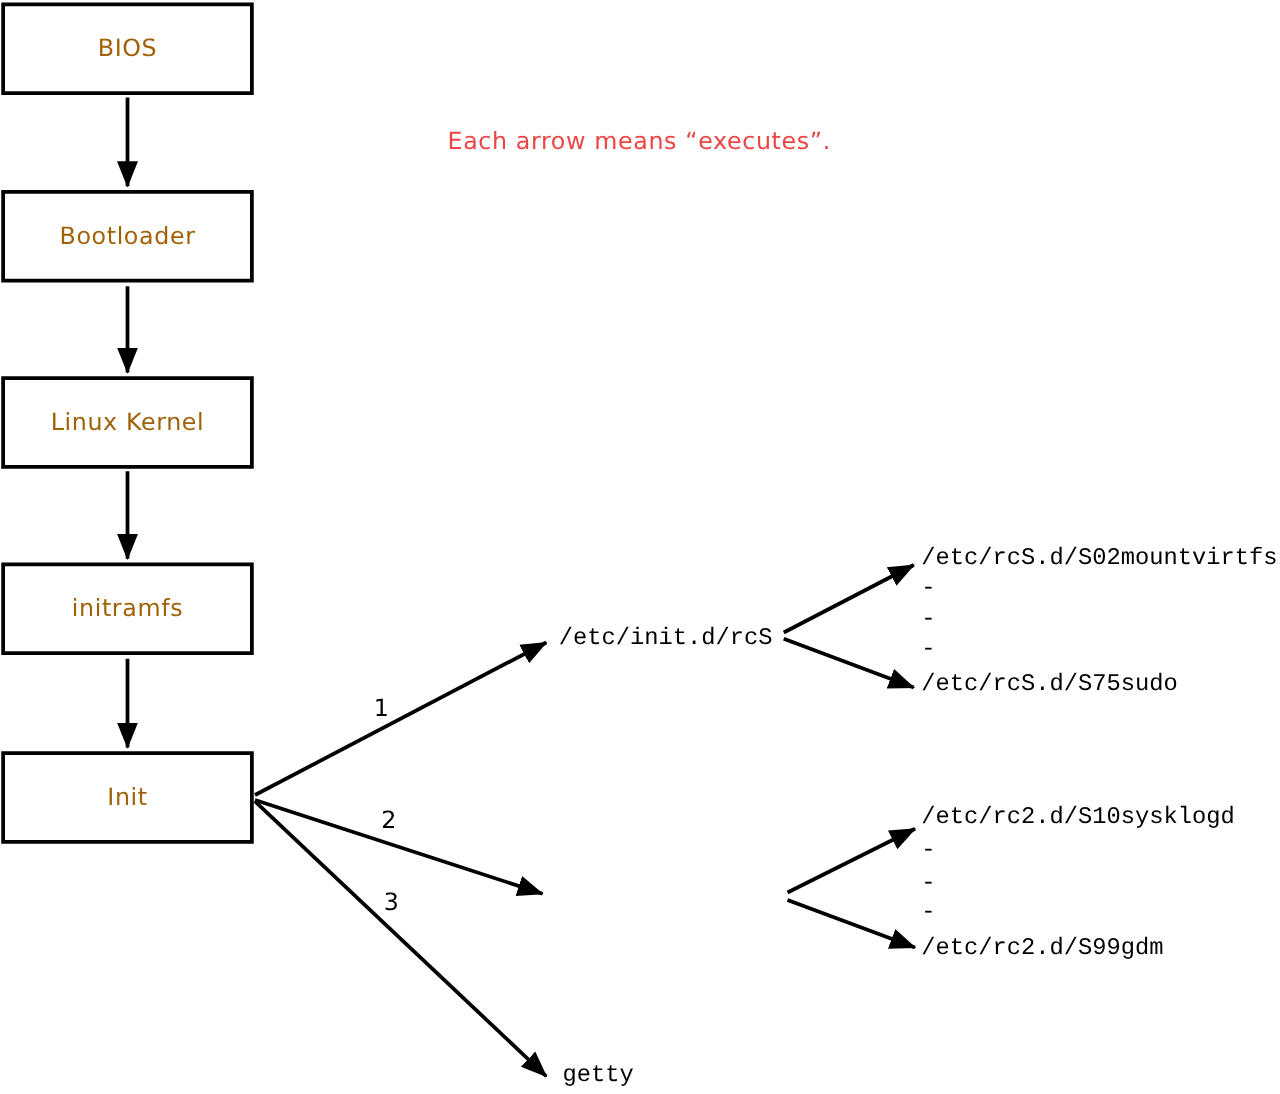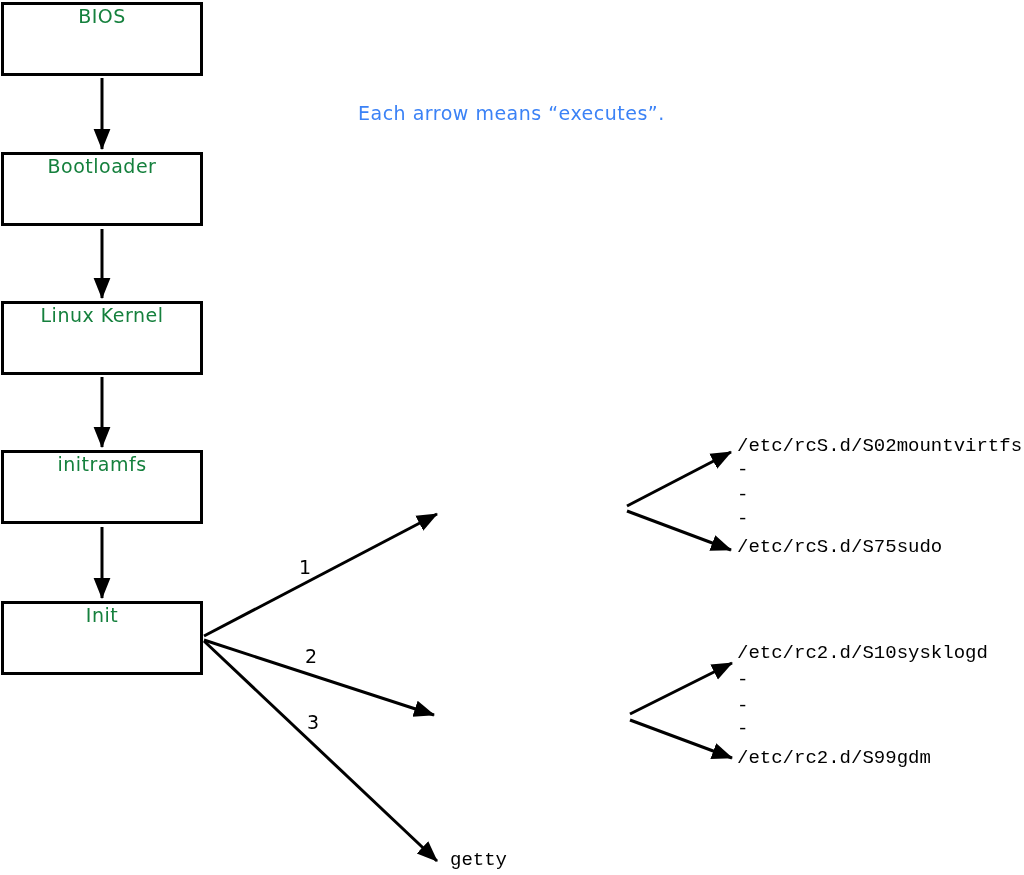--- a/index.html
+++ b/index.html
@@ -14,32 +14,32 @@
   }
   .layer { position: absolute; left: 0; top: 0; width: 1024px; height: 875px; }
   .node {
     position: absolute;
     left: 1px;
     width: 202px;
     height: 74px;
     border: 3px solid #000000;
     background: #ffffff;
     display: flex;
-    align-items: flex-start;
+    align-items: center;
     justify-content: center;
     font-size: 19px;
-    color: #15803d;
+    color: #a16207;
     letter-spacing: 0.5px;
   }
   .note {
     position: absolute;
     left: 358px;
     top: 102px;
     font-size: 19px;
-    color: #3b82f6;
+    color: #ef4444;
     letter-spacing: 0.5px;
   }
   .num {
     position: absolute;
     font-size: 19px;
     color: #000000;
   }
   .mono {
     position: absolute;
     font-family: Liberation Mono, monospace;
@@ -93,20 +93,21 @@
   <div class="node" style="top:450px;">
       <span>initramfs</span>
     </div>
 
   <div class="note">Each arrow means “executes”.</div>
 
   <div class="num" style="left:299px; top:556px;">1</div>
   <div class="num" style="left:305px; top:645px;">2</div>
   <div class="num" style="left:307px; top:711px;">3</div>
 
+  <div class="mono" style="left:447px; top:499px;">/etc/init.d/rcS</div>
   <div class="mono" style="left:737px; top:435px;">/etc/rcS.d/S02mountvirtfs</div>
   <div class="mono" style="left:737px; top:459px;">-</div>
   <div class="mono" style="left:737px; top:484px;">-</div>
   <div class="mono" style="left:737px; top:508px;">-</div>
   <div class="mono" style="left:737px; top:536px;text-align:right;">/etc/rcS.d/S75sudo</div>
 
   <div class="mono" style="left:737px; top:642px;">/etc/rc2.d/S10sysklogd</div>
   <div class="mono" style="left:737px; top:669px;">-</div>
   <div class="mono" style="left:737px; top:695px;">-</div>
   <div class="mono" style="left:737px; top:718px;">-</div>

